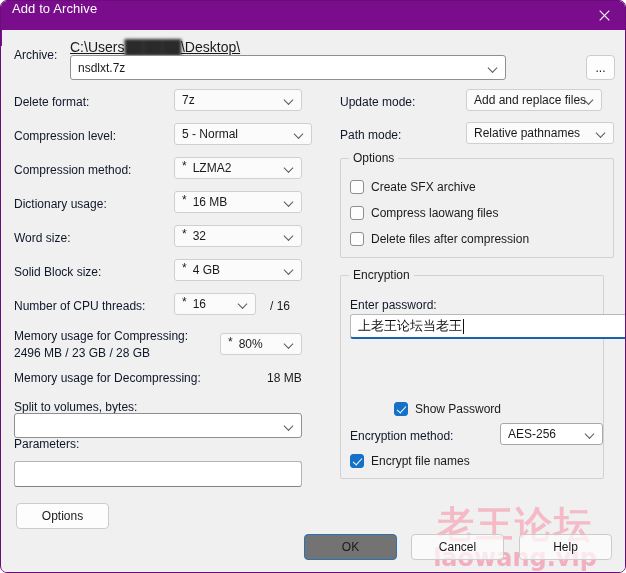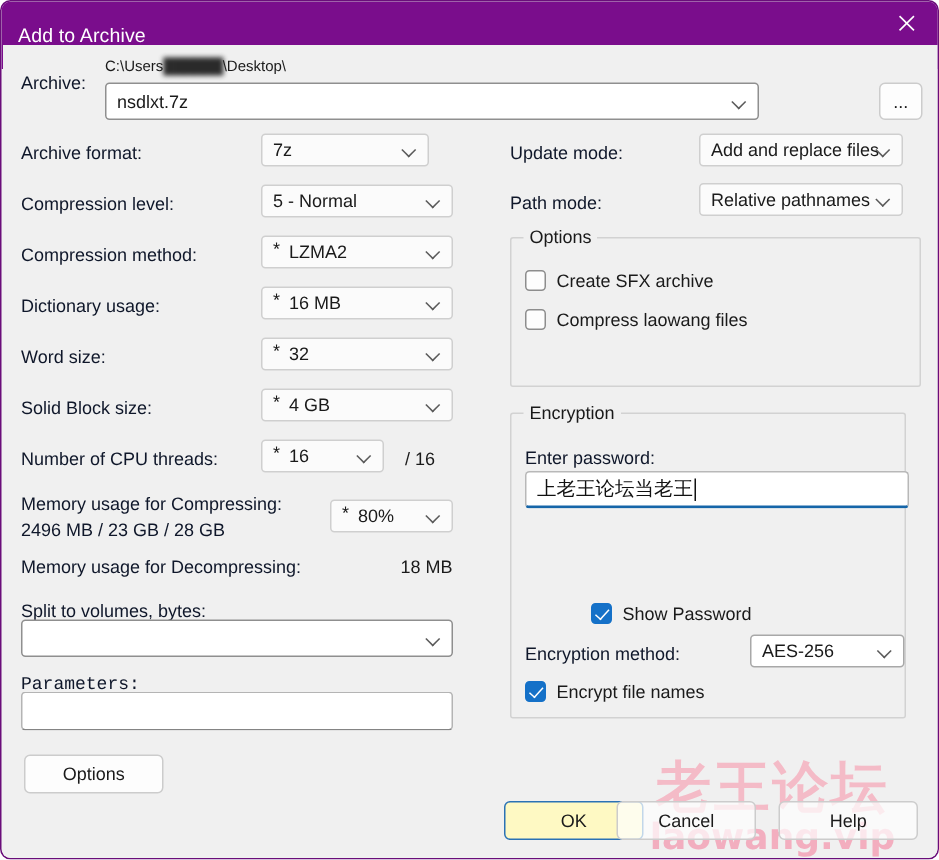--- a/index.html
+++ b/index.html
@@ -24,21 +24,21 @@
   }
 
   
   .titlebar {
     position: absolute;
     left: 0; top: 0;
     width: 626px;
     height: 45px;
     background: #7a0d8c;
     display: flex;
-    align-items: center;
+    align-items: flex-start;
   }
   .title-text {
     color: #ffffff;
     font-size: 13px;
     margin-left: 11px;
     letter-spacing: 0.1px;
   }
   .close-btn {
     position: absolute;
     right: 0; top: 0;
@@ -131,22 +131,21 @@
     border: 1px solid #ccc;
     border-radius: 4px;
     font-size: 12px;
     color: #1a1a1a;
     display: flex;
     align-items: center;
     justify-content: center;
   }
   .btn.default {
     border: 1px solid #2a72b5;
-    background: #fef9c3;
-    margin-left: 32px;
+    background: #737373;
   }
 
   
   .group {
     position: absolute;
     box-sizing: border-box;
     border: 1px solid #d2d2d2;
     border-radius: 2px;
     background: transparent;
   }
@@ -191,25 +190,26 @@
     left: 4px; top: 1px;
     width: 4px; height: 8px;
     border-right: 1.6px solid #ffffff;
     border-bottom: 1.6px solid #ffffff;
     transform: rotate(42deg);
   }
 
   
   .archive-path {
     position: absolute;
-    font-size: 10px;
+    font-size: 14px;
     color: #1a1a1a;
     white-space: nowrap;
     display: flex;
     align-items: baseline;
+    text-decoration: underline;
   }
   .blurred {
     filter: blur(1.6px);
     color: #1a1a1a;
     letter-spacing: -0.5px;
     opacity: 0.92;
   }
 
   
   .pwfield {
@@ -294,28 +294,28 @@
         <span class="blurred">██████</span>
         <span>\Desktop\</span>
     </div>
 
     <div class="combo" style="left:68px; top:25px; width:436px; height:25px; background:#ffffff; border:1px solid #8f8f8f;">
       <span>nsdlxt.7z</span>
       <span class="chev"></span>
     </div>
     <div class="btn" style="left:584px; top:25px; width:29px; height:25px;">...</div>
 
-    <div class="lbl" style="left:12px; top:65px;">Archive format:</div>
-    <div class="combo" style="left:172px; top:59px; width:112px;">
+    <div class="lbl" style="left:12px; top:65px;">Delete format:</div>
+    <div class="combo" style="left:172px; top:59px; width:128px;">
       <span>7z</span>
       <span class="chev"></span>
     </div>
 
     <div class="lbl" style="left:12px; top:99px;">Compression level:</div>
-    <div class="combo" style="left:172px; top:93px; width:128px;">
+    <div class="combo" style="left:172px; top:93px; width:138px;">
       <span>5 - Normal</span>
       <span class="chev"></span>
     </div>
 
     <div class="lbl" style="left:12px; top:133px;">Compression method:</div>
     <div class="combo" style="left:172px; top:127px; width:128px;">
       <span class="star">*</span>
       <span>LZMA2</span>
       <span class="chev"></span>
     </div>
@@ -359,57 +359,61 @@
 
     <div class="lbl" style="left:12px; top:341px;">Memory usage for Decompressing:</div>
     <div class="plain" style="left:265px; top:341px;">18 MB</div>
 
     <div class="lbl" style="left:12px; top:370px;">Split to volumes, bytes:</div>
     <div class="combo" style="left:12px; top:383px; width:288px; height:25px; background:#ffffff; border:1px solid #8f8f8f;">
       <span></span>
       <span class="chev"></span>
     </div>
 
-    <div class="lbl" style="left:12px; top:419px;font-family:Liberation Mono, monospace;">Parameters:</div>
+    <div class="lbl" style="left:12px; top:407px;">Parameters:</div>
     <div class="textinput" style="left:12px; top:431px; width:288px; height:26px;">
       <span></span>
     </div>
 
     <div class="btn" style="left:14px; top:473px; width:93px; height:26px;">Options</div>
 
     <div class="lbl" style="left:338px; top:65px;">Update mode:</div>
     <div class="combo" style="left:464px; top:59px; width:136px;">
       <span>Add and replace files</span>
       <span class="chev"></span>
     </div>
 
     <div class="lbl" style="left:338px; top:98px;">Path mode:</div>
-    <div class="combo" style="left:464px; top:92px; width:136px;">
+    <div class="combo" style="left:464px; top:92px; width:148px;">
       <span>Relative pathnames</span>
       <span class="chev"></span>
     </div>
 
     <div class="group" style="left:338px; top:128px; width:274px; height:100px;">
       <span class="group-title">Options</span>
     </div>
     <div class="cbrow" style="left:348px; top:150px;">
       <span class="cbbox"></span>
       <span>Create SFX archive</span>
     </div>
     <div class="cbrow" style="left:348px; top:176px;">
       <span class="cbbox"></span>
       <span>Compress laowang files</span>
     </div>
+    <div class="cbrow" style="left:348px; top:202px;">
+      <span class="cbbox"></span>
+      <span>Delete files after compression</span>
+    </div>
 
     <div class="group" style="left:338px; top:245px; width:264px; height:204px;">
       <span class="group-title">Encryption</span>
     </div>
 
     <div class="lbl" style="left:348px; top:268px;">Enter password:</div>
-    <div class="pwfield" style="left:348px; top:284px; width:256px;">
+    <div class="pwfield" style="left:348px; top:284px; width:277px;">
       <span>上老王论坛当老王</span>
         <span class="caret"></span>
     </div>
 
     <div class="cbrow checked" style="left:348px; top:372px;padding-left:44px;">
       <span class="cbbox"></span>
       <span>Show Password</span>
     </div>
 
     <div class="lbl" style="left:348px; top:399px;">Encryption method:</div>

